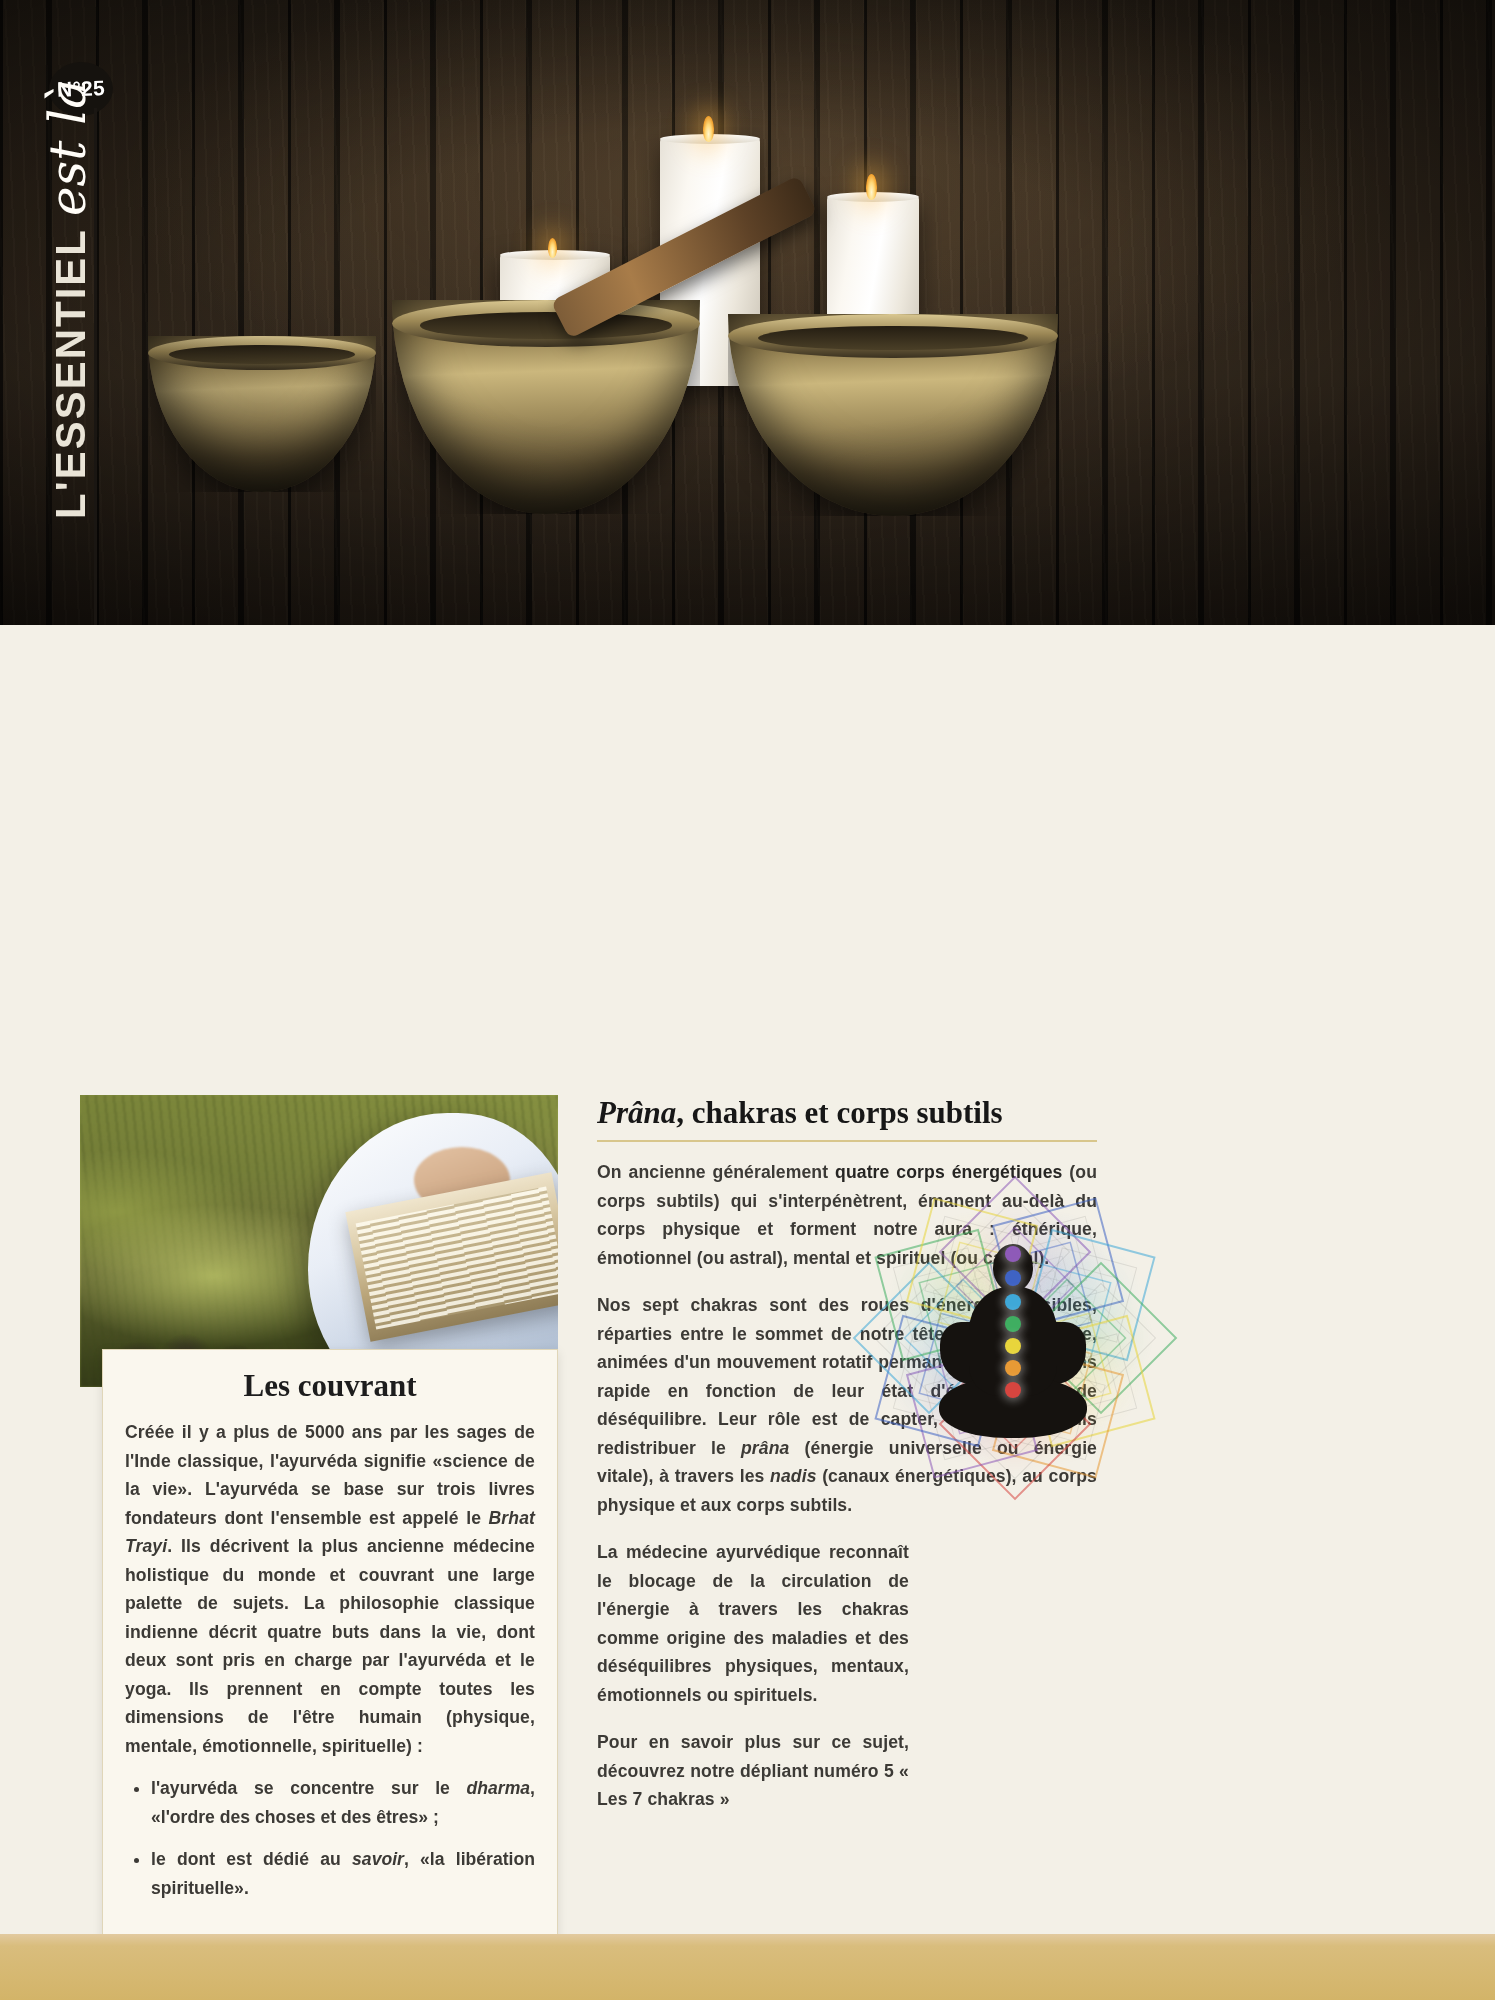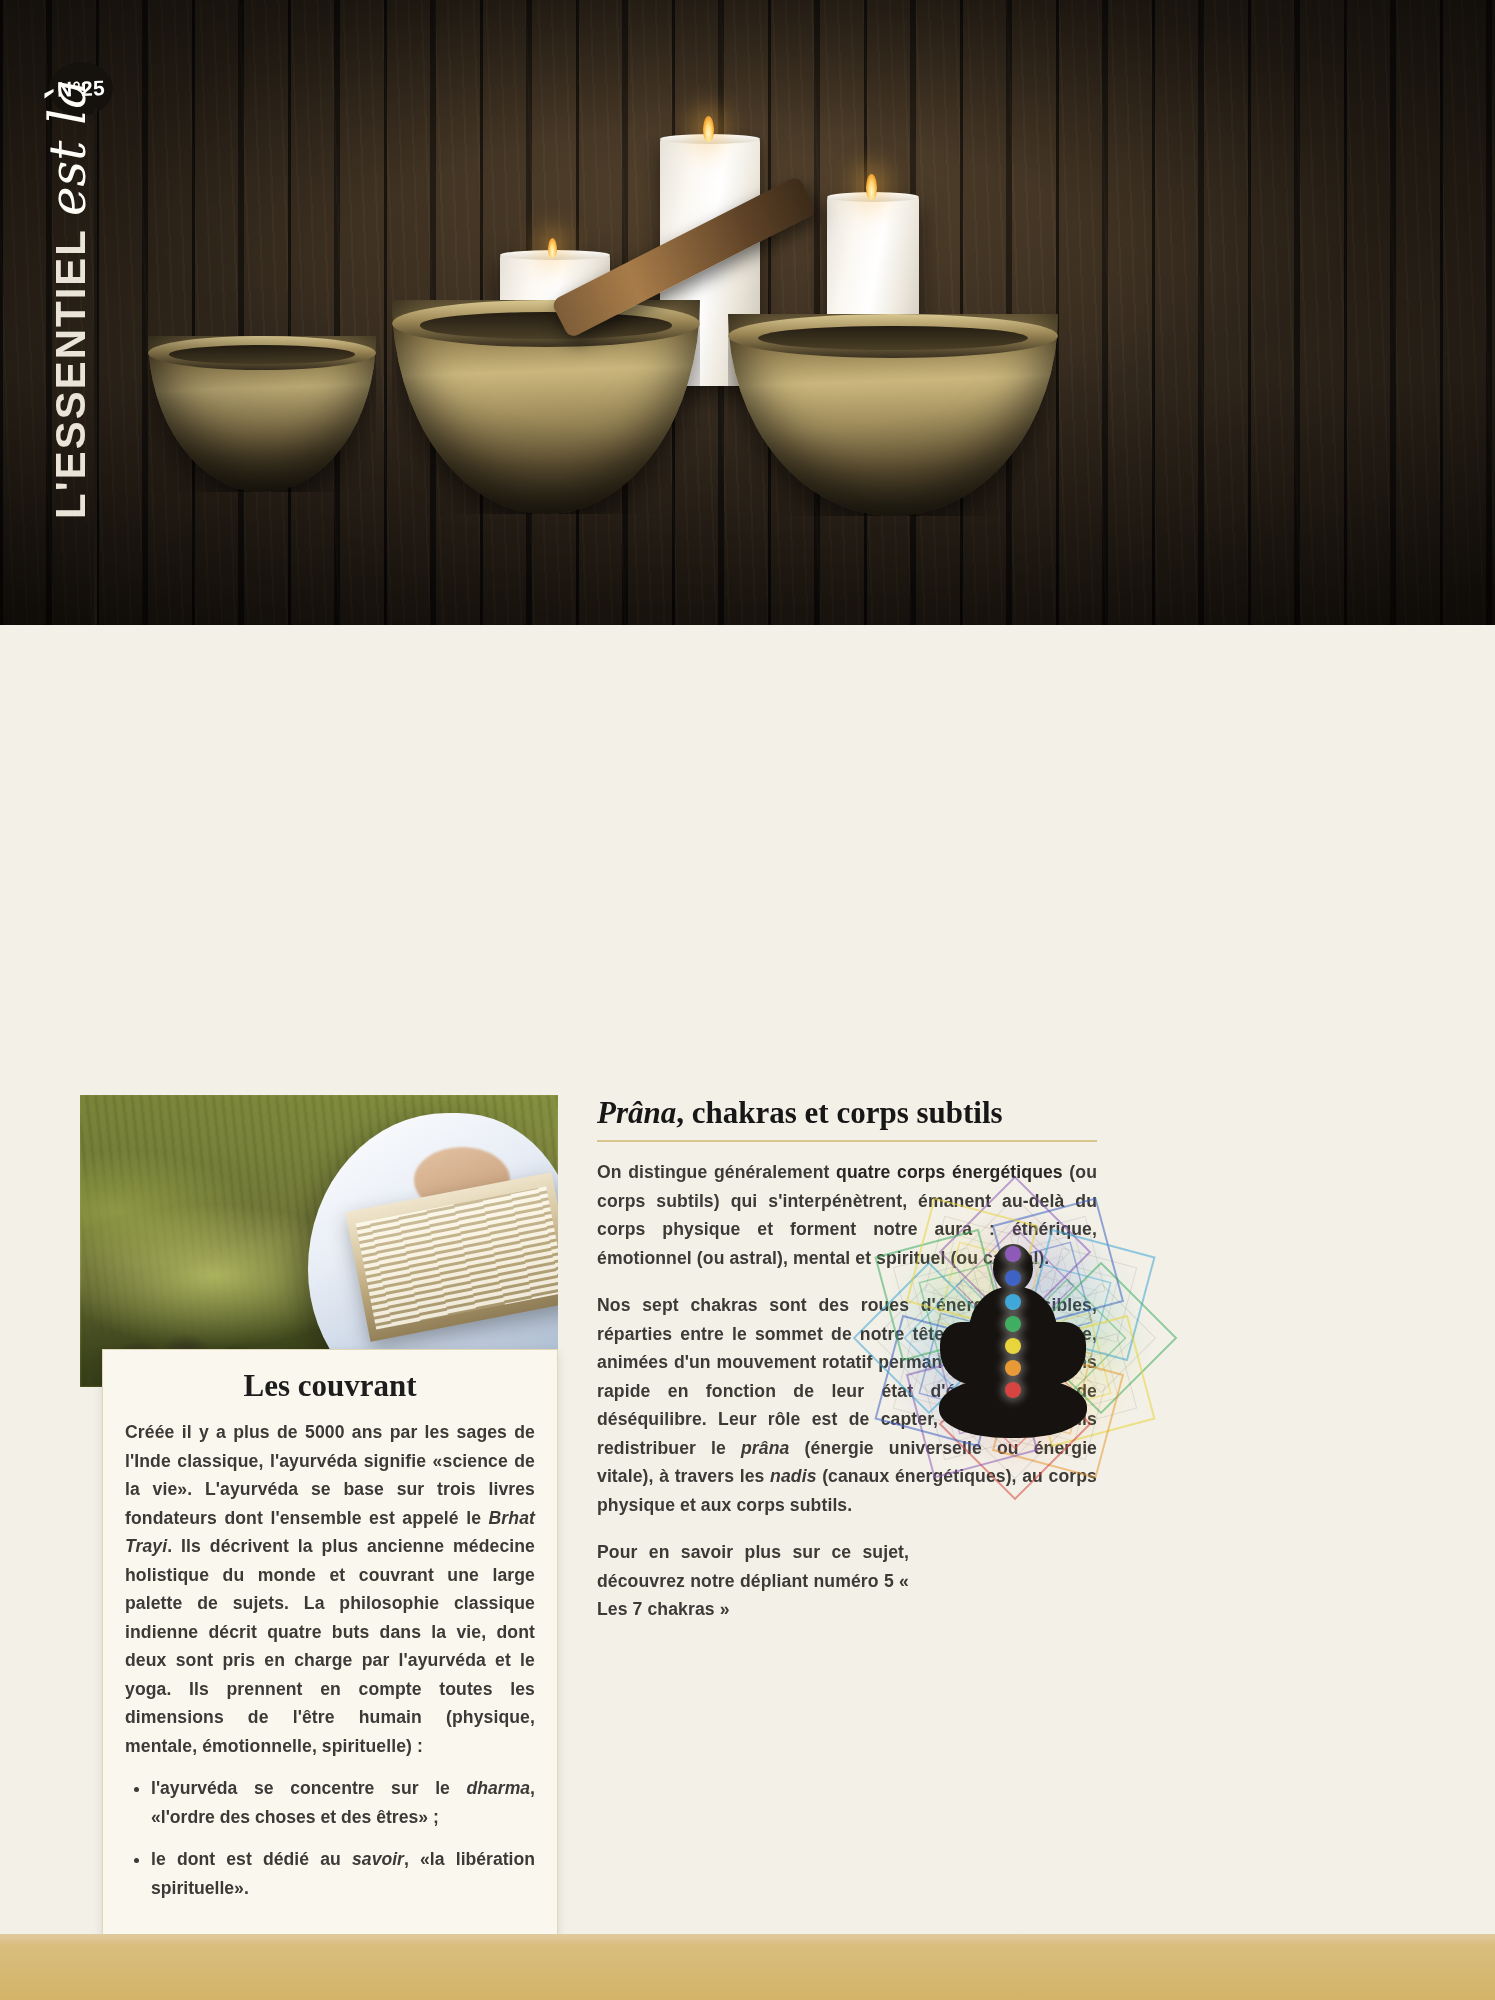--- a/index.html
+++ b/index.html
@@ -254,24 +254,25 @@
       <ul>
         <li><span>l'ayurvéda se concentre sur le </span><i>dharma</i><span>, «l'ordre des choses et des êtres» ;</span></li>
         <li><span>le dont est dédié au </span><i>savoir</i><span>, «la libération spirituelle».</span></li>
       </ul>
     </div>
   </div>
 
   <div class="col-right">
     <h2 class="rhead"><i>Prâna</i><span>, chakras et corps subtils</span></h2>
 
-    <p><span>On distingue généralement </span><b>quatre corps énergétiques</b><span> (ou corps subtils) qui s'interpénètrent, émanent au-delà du corps physique et forment notre aura : éthérique, émotionnel (ou astral), mental et spirituel (ou causal).</span></p>
+    <p><span>On ancienne généralement </span><b>quatre corps énergétiques</b><span> (ou corps subtils) qui s'interpénètrent, émanent au-delà du corps physique et forment notre aura : éthérique, émotionnel (ou astral), mental et spirituel (ou causal).</span></p>
 
     <p><span>Nos sept chakras sont des roues d'énergie invisibles, réparties entre le sommet de notre tête et notre périnée, animées d'un mouvement rotatif permanent plus ou moins rapide en fonction de leur état d'équilibre ou de déséquilibre. Leur rôle est de capter, transformer puis redistribuer le </span><i>prâna</i><span> (énergie universelle ou énergie vitale), à travers les </span><i>nadis</i><span> (canaux énergétiques), au corps physique et aux corps subtils.</span></p>
 
+    <p class="narrow">La médecine ayurvédique reconnaît le blocage de la circulation de l'énergie à travers les chakras comme origine des maladies et des déséquilibres physiques, mentaux, émotionnels ou spirituels.</p>
 
     <p class="narrow closing">Pour en savoir plus sur ce sujet, découvrez notre dépliant numéro 5 « Les 7 chakras »</p>
   </div>
 
   <div class="mandala">
     <div class="petals">
         <div class="petal" style="transform: rotate(0deg) translate(0px, -52px) rotate(45deg) scale(0.78); border-color: rgb(142, 90, 184); opacity: 0.45; background: radial-gradient(circle, rgba(142, 90, 184, 0.2), rgba(255, 255, 255, 0) 72%);"></div>
         <div class="petal" style="transform: rotate(30deg) translate(0px, -52px) rotate(45deg) scale(0.78); border-color: rgb(63, 99, 196); opacity: 0.45; background: radial-gradient(circle, rgba(63, 99, 196, 0.2), rgba(255, 255, 255, 0) 72%);"></div>
         <div class="petal" style="transform: rotate(60deg) translate(0px, -52px) rotate(45deg) scale(0.78); border-color: rgb(63, 168, 216); opacity: 0.45; background: radial-gradient(circle, rgba(63, 168, 216, 0.2), rgba(255, 255, 255, 0) 72%);"></div>
         <div class="petal" style="transform: rotate(90deg) translate(0px, -52px) rotate(45deg) scale(0.78); border-color: rgb(63, 174, 97); opacity: 0.45; background: radial-gradient(circle, rgba(63, 174, 97, 0.2), rgba(255, 255, 255, 0) 72%);"></div>

